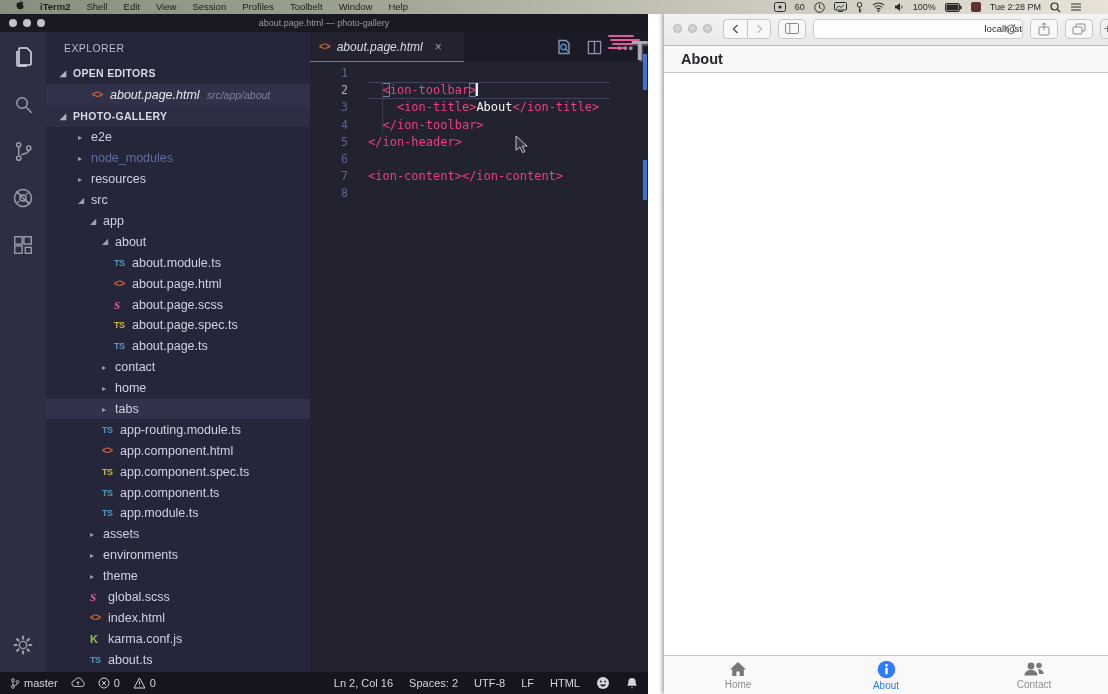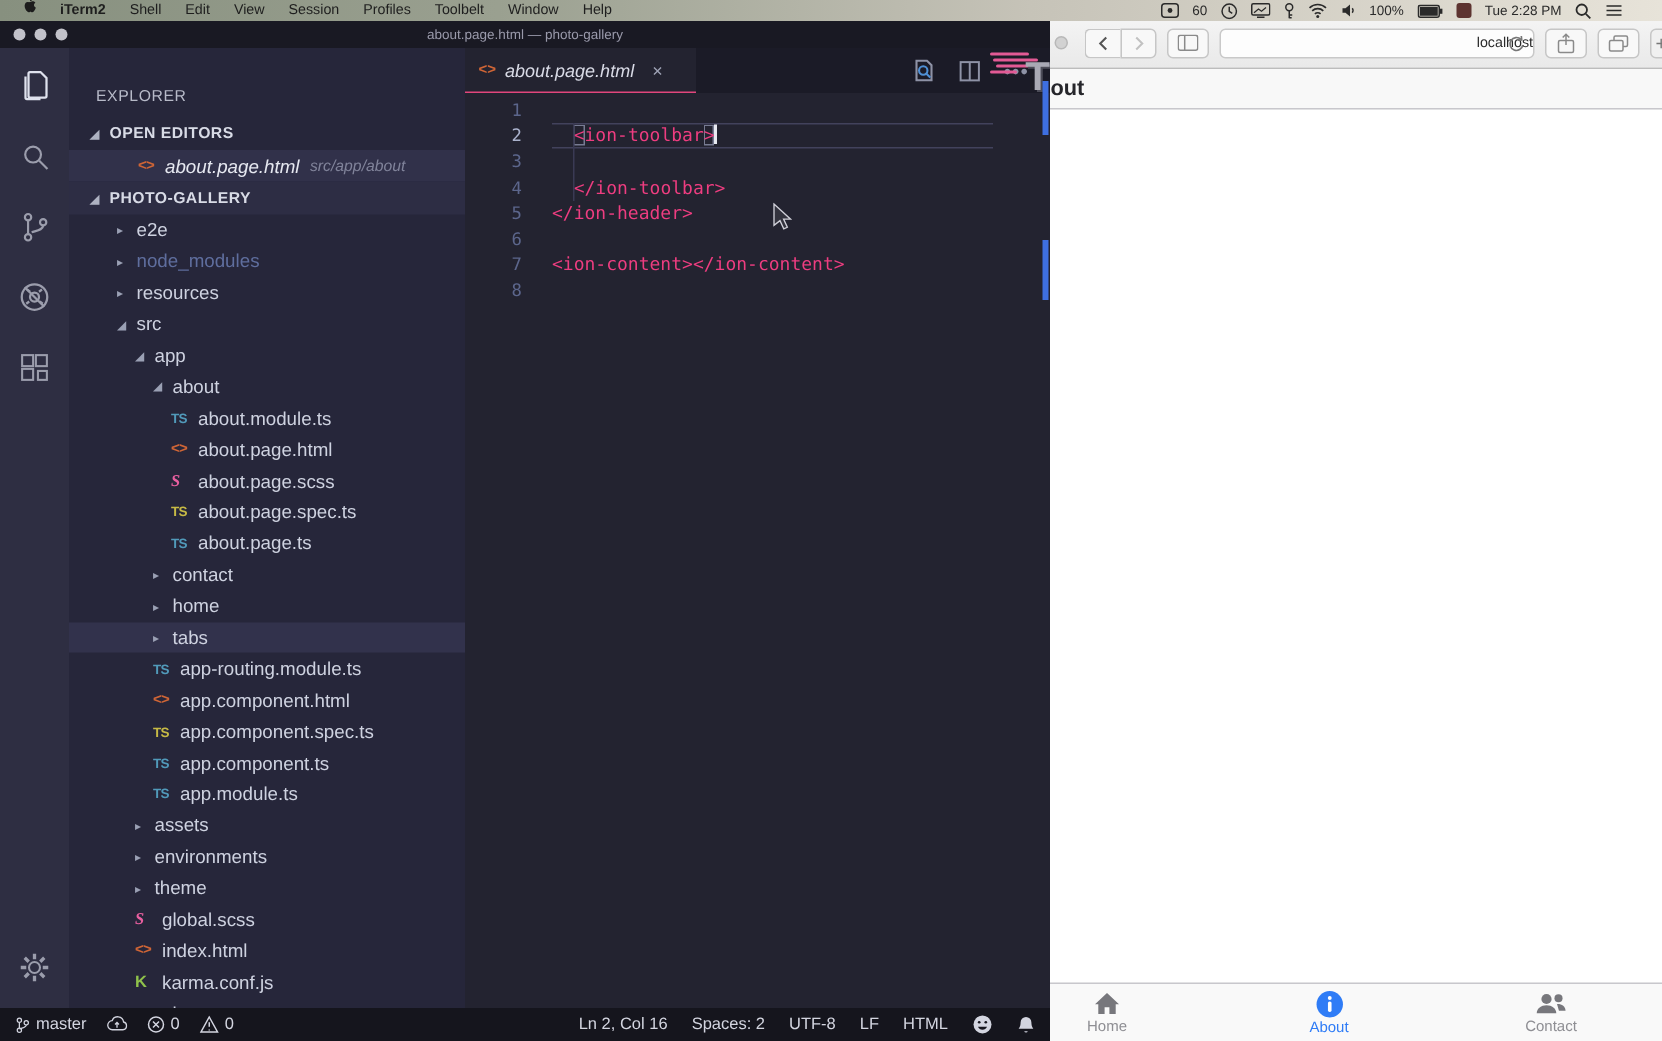--- a/index.html
+++ b/index.html
@@ -12,37 +12,37 @@
     display:flex;align-items:center;font-size:9.5px;color:#1e1e1e;z-index:5;}
   .mb-left{display:flex;align-items:center;gap:0;padding-left:7px;}
   .mb-item{padding:4px 8px;line-height:14px;white-space:nowrap;}
   .mb-item.bold{font-weight:bold;}
   .mb-right{margin-left:auto;display:flex;align-items:center;gap:9px;padding-right:26px;color:#2a2a2a;}
   .mb-right svg{display:block;}
   .mb-txt{font-size:9px;white-space:nowrap;}
   .appsq{width:10px;height:10px;background:#5d3330;border-radius:2px;}
 
   
-  .vscode{position:absolute;left:0;top:14px;width:700px;height:680px;background:#232330;z-index:2;}
+  .vscode{position:absolute;left:0;top:14px;width:648px;height:680px;background:#232330;z-index:2;}
   .vs-titlebar{position:absolute;top:0;left:0;right:0;height:18px;background:#191923;
     display:flex;align-items:center;justify-content:center;}
   .vs-title{font-size:9px;color:#9a9aab;}
   .lights{position:absolute;left:9px;top:5px;display:flex;gap:6px;}
   .dot{width:8px;height:8px;border-radius:50%;background:#c2c2ca;}
 
   .vs-main{position:absolute;top:18px;bottom:22px;left:0;right:0;display:flex;}
   .activitybar{width:46px;background:#2e2e42;display:flex;flex-direction:column;align-items:center;
     padding-top:12px;gap:21px;flex-shrink:0;}
   .ab-icon{width:26px;height:26px;display:flex;align-items:center;justify-content:center;opacity:.62;}
   .ab-icon.active{opacity:1;}
   .ab-icon svg{stroke:#dfe2ee;fill:none;stroke-width:1.5;}
   .ab-gear{margin-top:auto;margin-bottom:14px;}
 
   .sidebar{width:264px;background:#26263a;color:#ced2e0;flex-shrink:0;position:relative;overflow:hidden;}
-  .sb-title{padding:26px 0 8px 18px;font-size:10.5px;letter-spacing:.4px;color:#b7bac8;}
+  .sb-title{padding:10px 0 8px 18px;font-size:10.5px;letter-spacing:.4px;color:#b7bac8;}
   .section-row{height:22px;display:flex;align-items:center;font-weight:bold;font-size:10.5px;
     letter-spacing:.3px;padding-left:14px;color:#d8dbe6;}
   .section-row.shade{background:#2d2d44;}
   .sec-arrow{width:13px;font-size:8px;color:#aeb2c2;}
   .oe-row{height:21px;display:flex;align-items:center;padding-left:46px;background:#31314a;font-size:12.5px;}
   .oe-name{font-style:italic;color:#e6e8f0;}
   .oe-path{margin-left:7px;font-size:10.5px;color:#80839a;font-style:italic;}
   .tree{font-size:12.5px;}
   .tree-row{height:20.9px;display:flex;align-items:center;color:#ced2e0;}
   .tree-row.sel{background:#32324c;}
@@ -508,20 +508,21 @@
         <div class="indent-guide"></div>
       <div class="cl">
             <span class="ln">1</span>
           </div>
           <div class="cl current">
             <span class="ln">2</span>
             <span class="lt"><span class="txt">  </span><span class="tagbox">&lt;</span><span class="tag">ion-toolbar</span><span class="tagbox">&gt;</span><span class="caret"></span></span>
           </div>
           <div class="cl">
             <span class="ln">3</span>
+            <span class="lt"><span class="txt">    </span><span class="tag">&lt;ion-title&gt;</span><span class="txt">About</span><span class="tag">&lt;/ion-title&gt;</span></span>
           </div>
           <div class="cl">
             <span class="ln">4</span>
             <span class="lt"><span class="txt">  </span><span class="tag">&lt;/ion-toolbar&gt;</span></span>
           </div>
           <div class="cl">
             <span class="ln">5</span>
             <span class="lt"><span class="tag">&lt;/ion-header&gt;</span></span>
           </div>
           <div class="cl">

